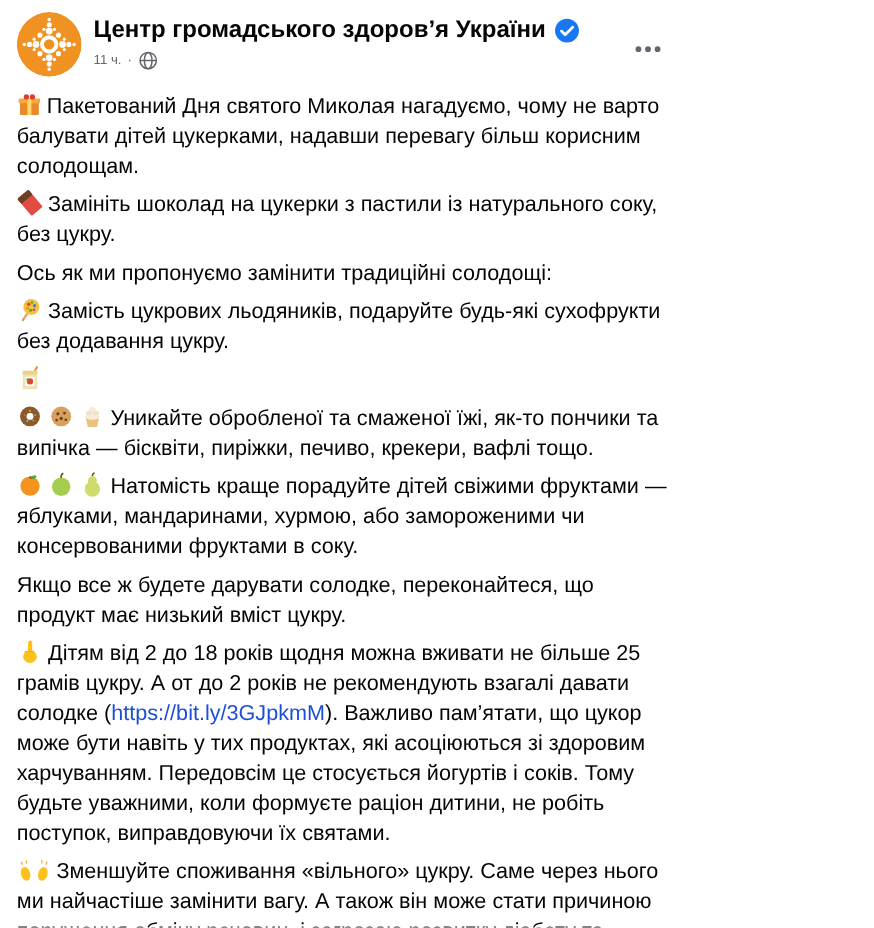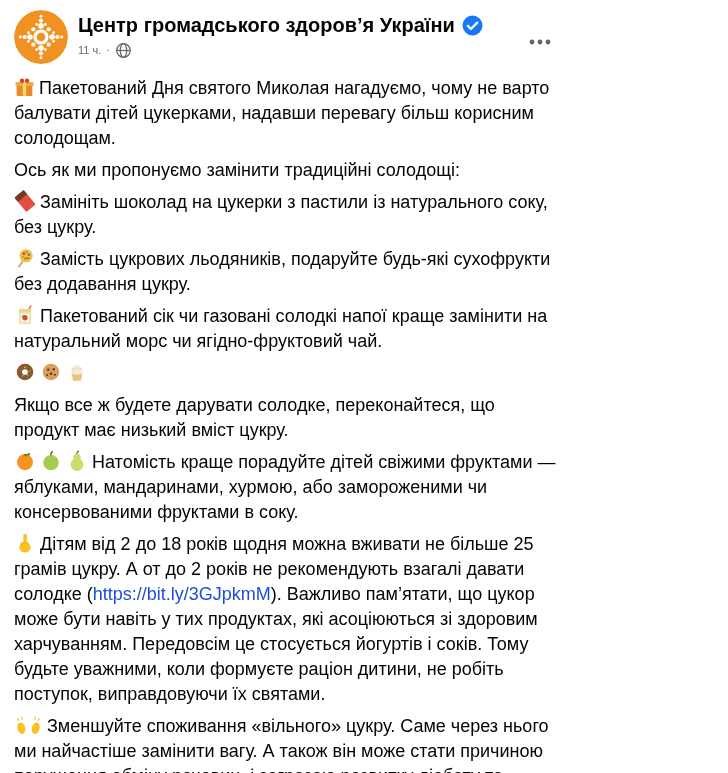--- a/index.html
+++ b/index.html
@@ -110,32 +110,32 @@
           <rect x="2.5" y="7.5" width="15" height="10.5" rx="1" fill="#E78A2E"></rect>
           <rect x="1.5" y="4.8" width="17" height="3.8" rx="0.8" fill="#F4A93C"></rect>
           <rect x="8.4" y="4.8" width="3.2" height="13.2" fill="#FFD56B"></rect>
           <circle cx="7.6" cy="3.6" r="2.1" fill="#D9402A"></circle>
             <circle cx="12.4" cy="3.6" r="2.1" fill="#D9402A"></circle>
         </svg>
       </span><span>Пакетований Дня святого Миколая нагадуємо, чому не варто балувати дітей цукерками, надавши перевагу більш корисним солодощам.</span>
     </p>
 
     <p>
-      <span>Ось як ми пропонуємо замінити традиційні солодощі:</span>
-    </p>
-
-    <p>
       <span class="emoji">
         <svg width="22" height="22" viewBox="0 0 20 20">
           <g transform="rotate(-40 10 10)">
             <rect x="4.5" y="1.5" width="11" height="17" rx="1" fill="#E14D43"></rect>
             <rect x="4.5" y="1.5" width="11" height="5" rx="1" fill="#6B3F27"></rect>
           </g>
         </svg>
       </span><span>Замініть шоколад на цукерки з пастили із натурального соку, без цукру.</span>
+    </p>
+
+    <p>
+      <span>Ось як ми пропонуємо замінити традиційні солодощі:</span>
     </p>
 
     <p>
       <span class="emoji">
         <svg width="22" height="22" viewBox="0 0 20 20">
           <line x1="8" y1="13" x2="4.2" y2="18.5" stroke="#D8A05C" stroke-width="1.6"></line>
           <circle cx="11" cy="8" r="6" fill="#F3C13A"></circle>
           <circle cx="9" cy="6" r="1.3" fill="#E0452F"></circle>
             <circle cx="13.5" cy="7" r="1.2" fill="#3E7FD6"></circle>
           <circle cx="10.5" cy="10.5" r="1.2" fill="#57A639"></circle>
@@ -149,21 +149,21 @@
     <p>
       <span class="emoji">
         <svg width="22" height="22" viewBox="0 0 20 20">
           <line x1="13.5" y1="5" x2="15.5" y2="1.2" stroke="#E78A2E" stroke-width="1.5"></line>
           <rect x="4.5" y="4.5" width="11" height="14" rx="1" fill="#F1E3B1"></rect>
           <rect x="4.5" y="4.5" width="11" height="3" fill="#E8D48F"></rect>
           <rect x="6.5" y="9" width="7" height="7" rx="0.8" fill="#FFFFFF"></rect>
           <circle cx="10" cy="12.5" r="2.4" fill="#E0452F"></circle>
             <circle cx="8.3" cy="11.2" r="1.1" fill="#57A639"></circle>
         </svg>
-      </span><span>Пакетований сік чи газовані солодкі напої краще замінити на натуральний морс чи ягідно-фруктовий чай.</span>
+      </span>
     </p>
 
     <p>
       <span class="emoji">
         <svg width="22" height="22" viewBox="0 0 20 20">
           <circle cx="10" cy="10" r="7.5" fill="#8A5A2B"></circle>
           <circle cx="10" cy="10" r="2.6" fill="#FFFFFF"></circle>
           <circle cx="10" cy="5.8" r="0.7" fill="#F2C94C"></circle>
             <circle cx="6" cy="9" r="0.7" fill="#EB5757"></circle>
           <circle cx="14" cy="9" r="0.7" fill="#6FCF97"></circle>
@@ -180,25 +180,21 @@
           <circle cx="6.5" cy="12.8" r="1" fill="#6B3F27"></circle>
         </svg>
       </span><span class="emoji">
         <svg width="22" height="22" viewBox="0 0 20 20">
           <path d="M5 11 h10 l-1.5 7 h-7 z" fill="#E9C27E"></path>
           <circle cx="10" cy="5.5" r="2.6" fill="#F6EBD9"></circle>
           <circle cx="7.4" cy="7.8" r="2.3" fill="#F1E2C8"></circle>
             <circle cx="12.6" cy="7.8" r="2.3" fill="#F1E2C8"></circle>
           <ellipse cx="10" cy="10.5" rx="5.6" ry="2" fill="#F6EBD9"></ellipse>
         </svg>
-      </span>
-    </p>
-
-    <p>
-      <span>Якщо все ж будете дарувати солодке, переконайтеся, що продукт має низький вміст цукру.</span>
+      </span><span>Уникайте обробленої та смаженої їжі, як-то пончики та випічка — бісквіти, пиріжки, печиво, крекери, вафлі тощо.</span>
     </p>
 
     <p>
       <span class="emoji">
         <svg width="22" height="22" viewBox="0 0 20 20">
           <circle cx="10" cy="11" r="7.3" fill="#F6921E"></circle>
           <ellipse cx="12.5" cy="4.3" rx="2.4" ry="1.3" fill="#57A639" transform="rotate(-20 12.5 4.3)"></ellipse>
           <line x1="10" y1="3.5" x2="10.4" y2="5.5" stroke="#7A4A21" stroke-width="1"></line>
         </svg>
       </span><span class="emoji">
@@ -206,20 +202,24 @@
           <circle cx="10" cy="11.5" r="7" fill="#A5CE4F"></circle>
           <path d="M10 4.8 q-0.5 -2.6 1.6 -3.6" stroke="#7A4A21" stroke-width="1.2" fill="none"></path>
         </svg>
       </span><span class="emoji">
         <svg width="22" height="22" viewBox="0 0 20 20">
           <circle cx="10" cy="13.2" r="5.8" fill="#CDDC6B"></circle>
           <circle cx="10" cy="6.8" r="3.4" fill="#CDDC6B"></circle>
           <path d="M10 3.4 q0 -2 1.6 -2.6" stroke="#7A4A21" stroke-width="1.2" fill="none"></path>
         </svg>
       </span><span>Натомість краще порадуйте дітей свіжими фруктами — яблуками, мандаринами, хурмою, або замороженими чи консервованими фруктами в соку.</span>
+    </p>
+
+    <p>
+      <span>Якщо все ж будете дарувати солодке, переконайтеся, що продукт має низький вміст цукру.</span>
     </p>
 
     <p>
       <span class="emoji">
         <svg width="22" height="22" viewBox="0 0 20 20">
           <rect x="8.5" y="1.5" width="3.2" height="9" rx="1.6" fill="#FCC21B"></rect>
           <ellipse cx="10" cy="13.8" rx="5.2" ry="4.8" fill="#FCC21B"></ellipse>
           <line x1="6" y1="10" x2="13" y2="10" stroke="#F4A93C" stroke-width="1"></line>
         </svg>
       </span><span>Дітям від 2 до 18 років щодня можна вживати не більше 25 грамів цукру. А от до 2 років не рекомендують взагалі давати солодке (</span><a class="post-link">https://bit.ly/3GJpkmM</a><span>). Важливо пам’ятати, що цукор може бути навіть у тих продуктах, які асоціюються зі здоровим харчуванням. Передовсім це стосується йогуртів і соків. Тому будьте уважними, коли формуєте раціон дитини, не робіть поступок, виправдовуючи їх святами.</span>

